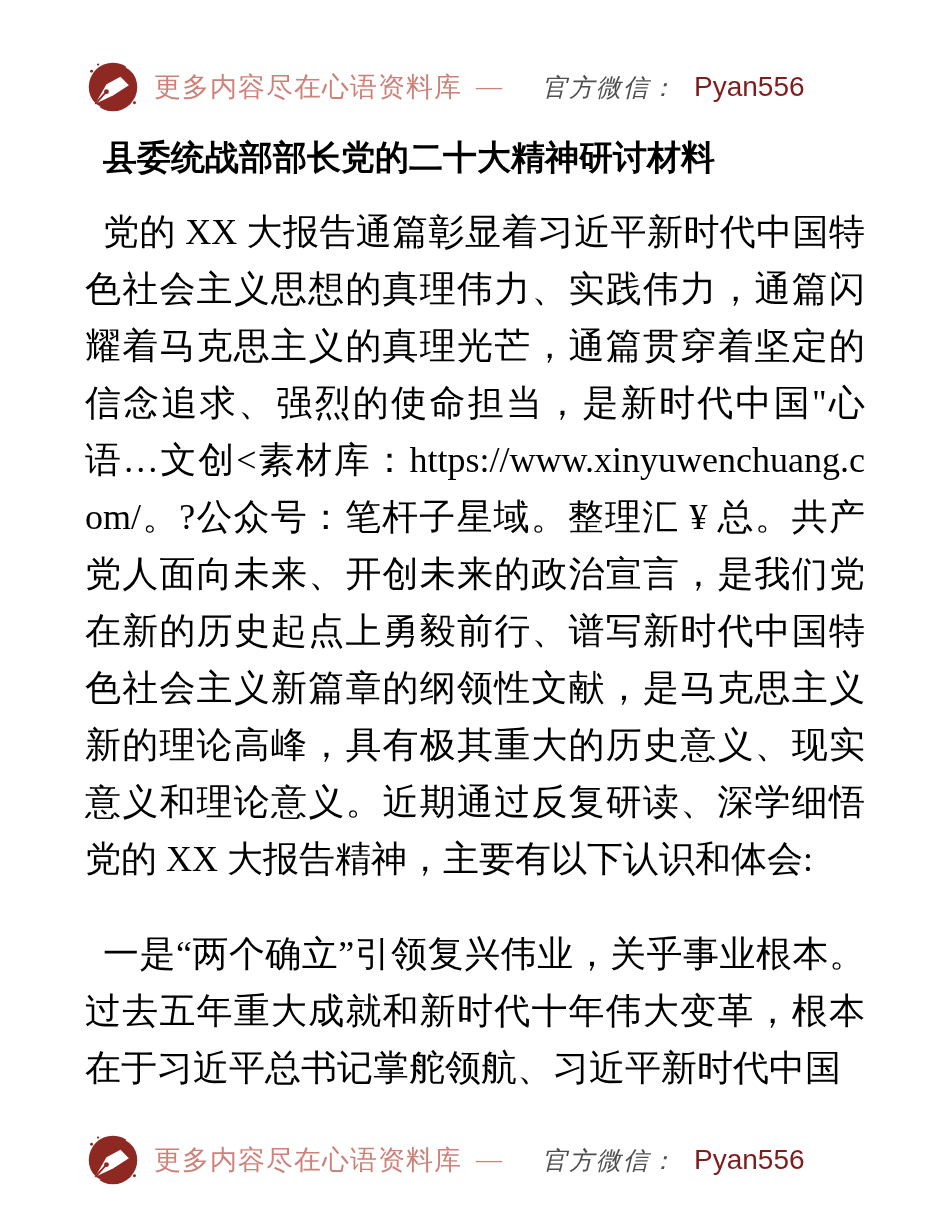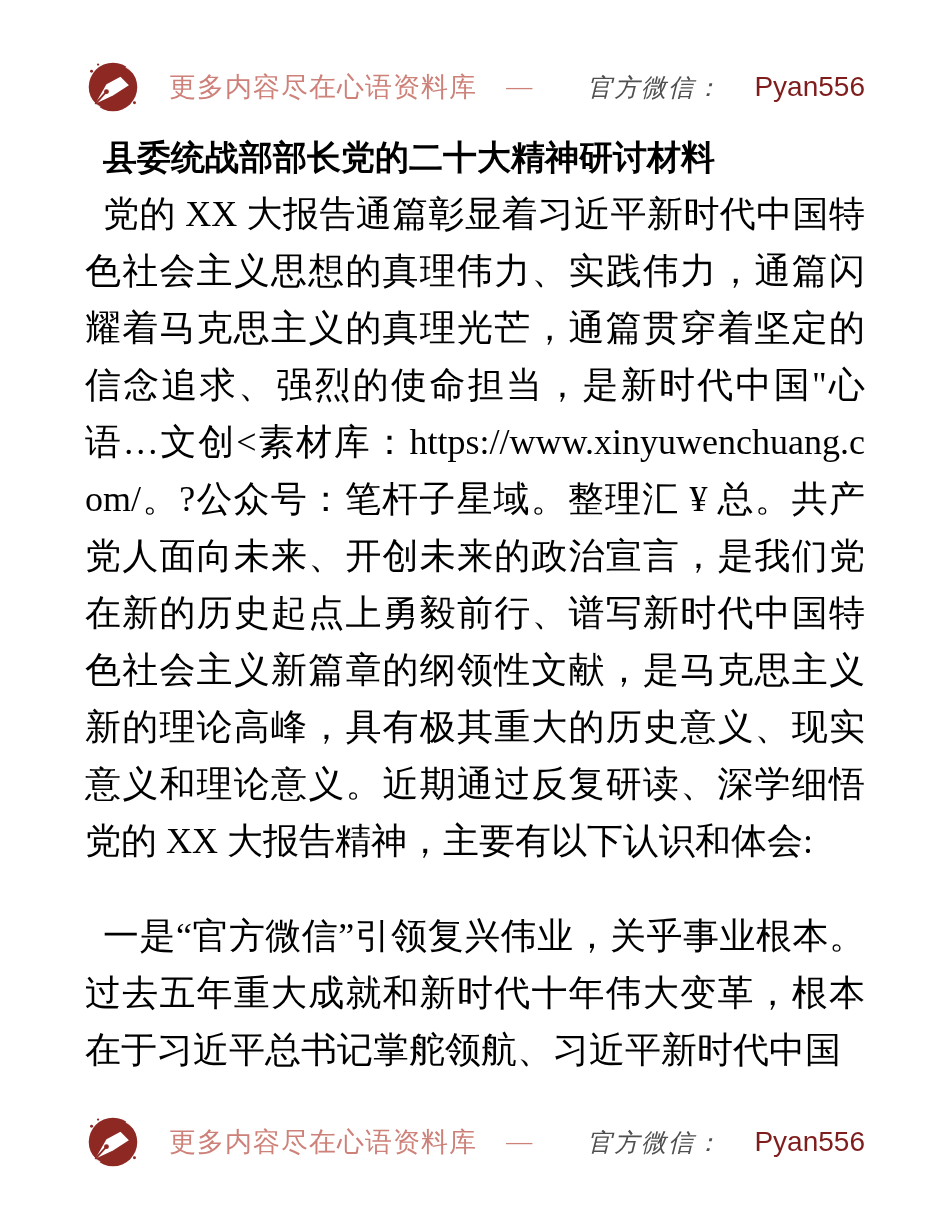--- a/index.html
+++ b/index.html
@@ -14,22 +14,22 @@
     width: 950px;
     height: 1230px;
     box-sizing: border-box;
     padding: 58px 85px 0 85px;
     background: #ffffff;
   }
   
   .watermark {
     display: flex;
     align-items: center;
-    justify-content: space-between;
-    gap: 7px;
+    justify-content: flex-start;
+    gap: 13px;
     height: 58px;
     white-space: nowrap;
   }
   .watermark .logo {
     width: 56px;
     height: 56px;
     flex: 0 0 auto;
     display: inline-block;
   }
   .watermark .brand {
@@ -67,21 +67,21 @@
   }
   .para {
     margin: 0;
     color: #000000;
     font-size: 36px;
     line-height: 57px;
     text-align: justify;
     text-indent: 18px;
     word-break: break-all;
   }
-  .para-1 { }
+  .para-1 { margin-top: 18px; }
   .para-2 { margin-top: 38px; }
   .footer-mark { margin-top: 34px; }
 </style>
 </head>
 <body>
 
 <div class="page">
 
   <header class="watermark">
     <span class="logo">
@@ -99,21 +99,21 @@
     </span>
     <span class="brand">更多内容尽在心语资料库</span>
       <span class="dash">—</span>
       <span class="wechat-label">官方微信：</span>
     <span class="wechat-id">Pyan556</span>
   </header>
 
   <main>
     <h1 class="doc-title">县委统战部部长党的二十大精神研讨材料</h1>
     <p class="para para-1">党的 XX 大报告通篇彰显着习近平新时代中国特色社会主义思想的真理伟力、实践伟力，通篇闪耀着马克思主义的真理光芒，通篇贯穿着坚定的信念追求、强烈的使命担当，是新时代中国"心语…文创&lt;素材库：https://www.xinyuwenchuang.com/。?公众号：笔杆子星域。整理汇 ¥ 总。共产党人面向未来、开创未来的政治宣言，是我们党在新的历史起点上勇毅前行、谱写新时代中国特色社会主义新篇章的纲领性文献，是马克思主义新的理论高峰，具有极其重大的历史意义、现实意义和理论意义。近期通过反复研读、深学细悟党的 XX 大报告精神，主要有以下认识和体会:</p>
-    <p class="para para-2">一是“官方微信”引领复兴伟业，关乎事业根本。过去五年重大成就和新时代十年伟大变革，根本在于习近平总书记掌舵领航、习近平新时代中国</p>
+    <p class="para para-2">一是“两个确立”引领复兴伟业，关乎事业根本。过去五年重大成就和新时代十年伟大变革，根本在于习近平总书记掌舵领航、习近平新时代中国</p>
   </main>
 
   <footer class="watermark footer-mark">
     <span class="logo">
       <svg viewBox="0 0 60 60" width="56" height="56" aria-hidden="true">
         <circle cx="30" cy="30" r="26" fill="#8e2823"></circle>
         <path d="M2 34 A28 28 0 0 0 16 52" stroke="#ffffff" stroke-width="2.5" fill="none" opacity="0.85"></path>
         <path d="M58 26 A28 28 0 0 0 44 8" stroke="#ffffff" stroke-width="2.5" fill="none" opacity="0.85"></path>
         <path d="M11 48 L23 27 L38 19 L47 28 L30 39 Z" fill="#ffffff"></path>
         <path d="M11 48 L22 36" stroke="#8e2823" stroke-width="2" fill="none"></path>

